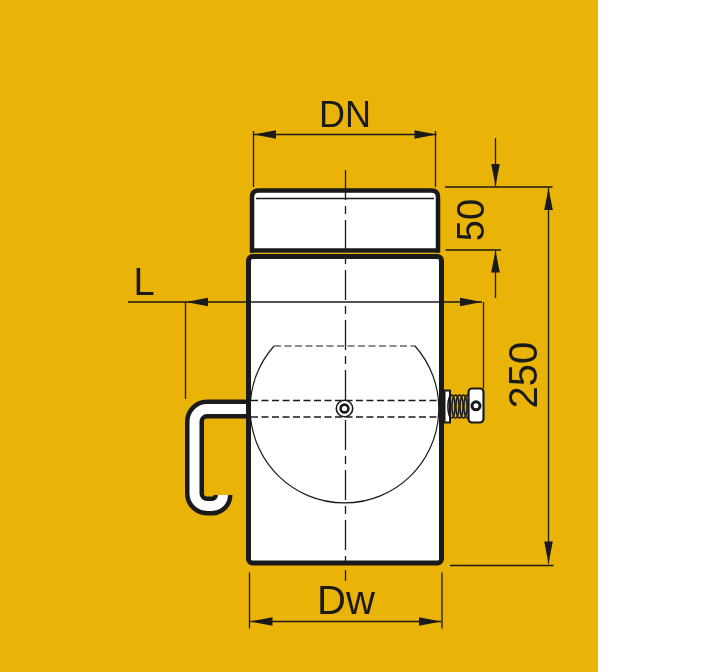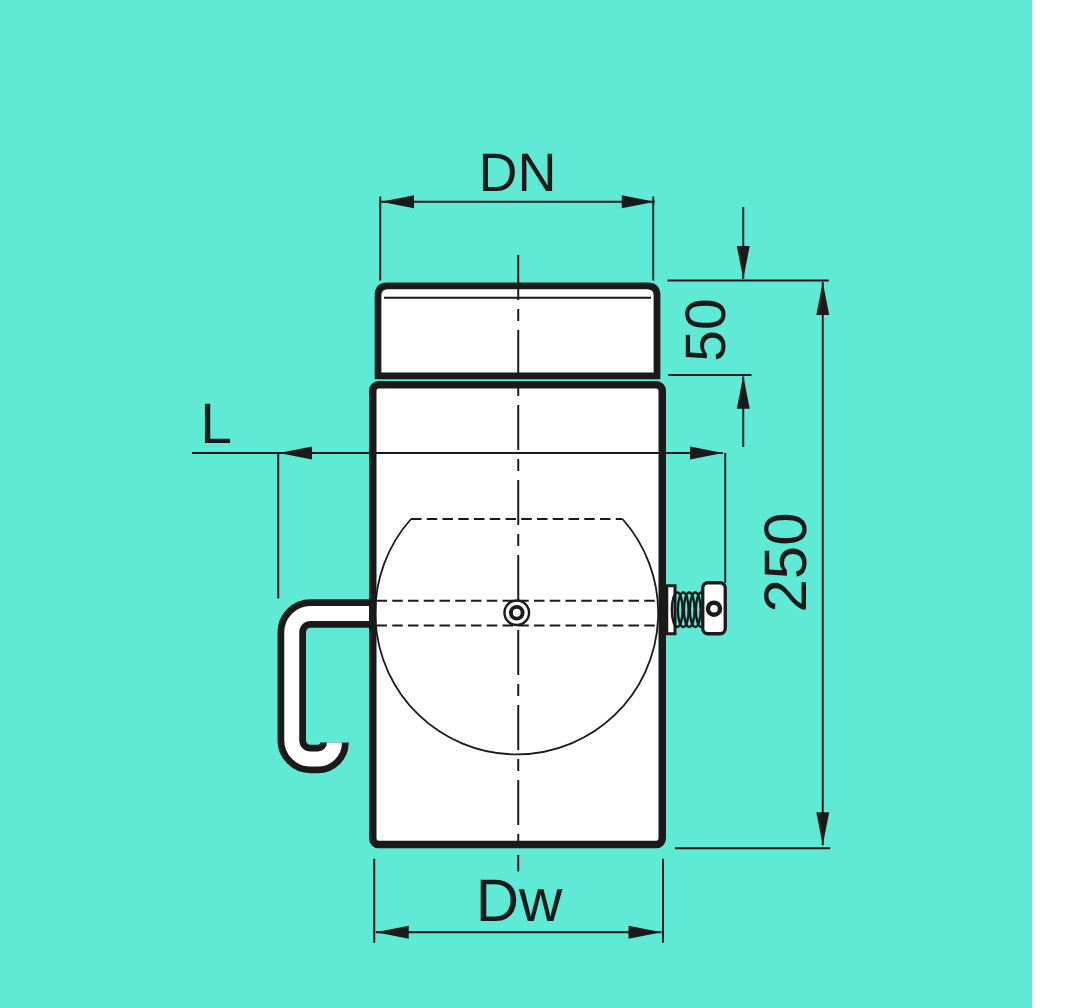--- a/index.html
+++ b/index.html
@@ -2,21 +2,21 @@
 <html><head>
 <meta charset="utf-8">
 <style>
   html,body{margin:0;padding:0;}
   body{
     width:722px;height:672px;
     background:#ffffff;
     font-family:"Liberation Sans", sans-serif;
     overflow:hidden;
   }
-  .canvas{position:relative;width:688px;height:672px;background:#5eead4;}
+  .canvas{position:relative;width:598px;height:672px;background:#eab308;}
   svg{display:block;}
   .thinline{fill:none;stroke-width:1.3;}
   .dash-hidden{fill:none;stroke-width:1.4;stroke-dasharray:7 3.5;}
   .dash-chord{fill:none;stroke-width:1.2;stroke-dasharray:7 3.5;}
   .centerline{fill:none;stroke-width:1.3;stroke-dasharray:30 6 8 6;}
   .outline-thick{fill:#ffffff;stroke-width:5;}
   .outline-collar{fill:#ffffff;stroke-width:4.5;}
   .dim-text{font-family:"Liberation Sans", sans-serif;}
   .fs36{font-size:36px;}
   .fs38{font-size:38px;}

